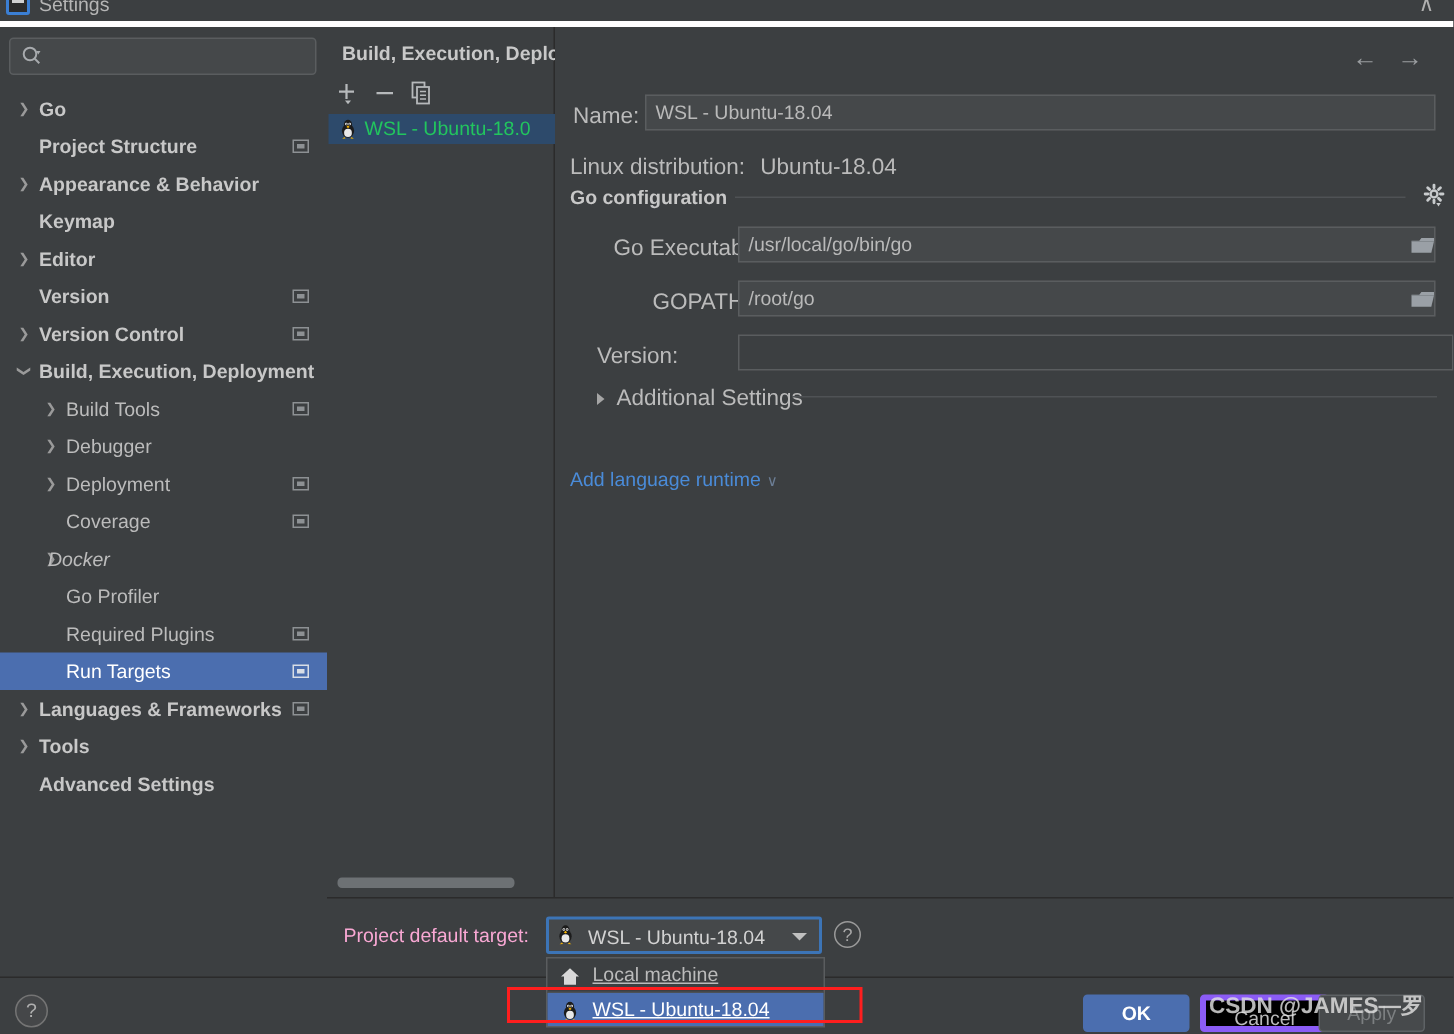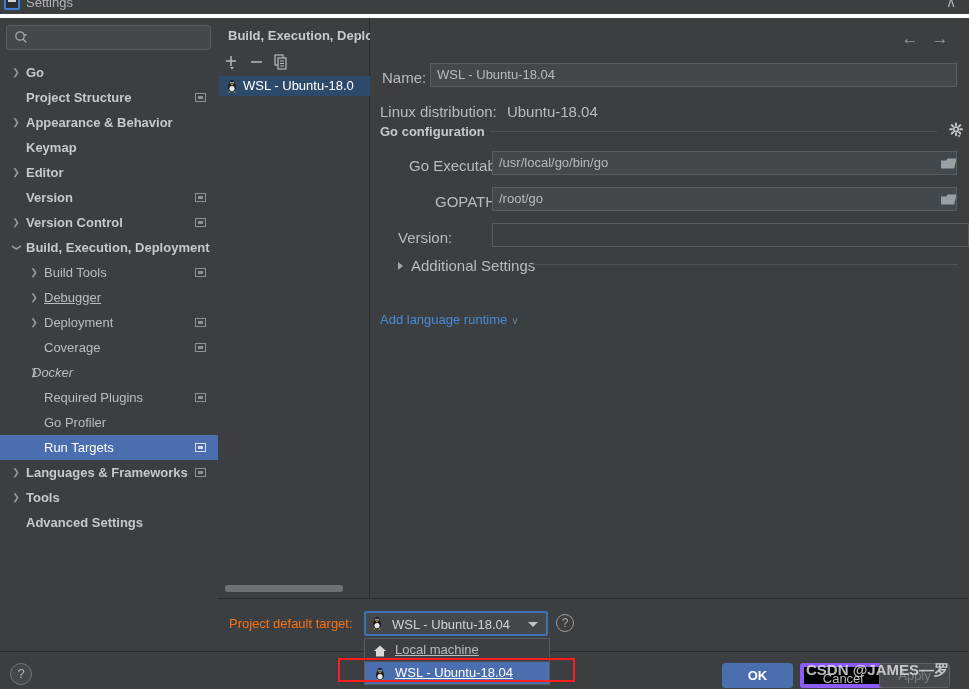--- a/index.html
+++ b/index.html
@@ -95,21 +95,21 @@
   }
   .tb-btn svg { display:block; }
 
   .target-list {
     position: absolute; left: 219px; top: 76px; width: 151px; height: 500px;
   }
   .target-item {
     position: relative; height: 20px; line-height: 20px; padding-left: 24px;
     font-size: 13px; color: #bbbbbb; white-space: nowrap; overflow: hidden;
   }
-  .target-item.selected { background: #2d4a6b; color: #ffffff; }
+  .target-item.selected { background: #2d4a6b; color: #22c55e; }
   .tux {
     position: absolute; left: 6px; top: 3px; width: 14px; height: 14px;
   }
 
   .hscroll-track {
     position: absolute; left: 219px; top: 583px; width: 150px; height: 10px;
   }
   .hscroll-thumb {
     position: absolute; left: 6px; top: 2px; width: 118px; height: 7px;
     background: #6d7174; border-radius: 3px;
@@ -165,21 +165,21 @@
   
   .bottom-sep {
     position: absolute; left: 218px; top: 598px; width: 751px; height: 1px;
     background: #2b2b2b;
   }
   .bottom-sep2 {
     position: absolute; left: 0; top: 651px; width: 969px; height: 1px;
     background: #2b2b2b;
   }
   .default-target-label {
-    position: absolute; left: 229px; top: 616px; font-size: 13px; color: #f97316;
+    position: absolute; left: 229px; top: 616px; font-size: 13px; color: #f9a8d4;
     white-space: nowrap;
   }
 
   .combo {
     position: absolute; left: 364px; top: 611px; width: 184px; height: 25px;
     background: #45484a; border: 2px solid #3c74b6; border-radius: 2px;
   }
   .combo-text {
     position: absolute; left: 26px; top: 2px; font-size: 13px; color: #d2d2d2;
     line-height: 19px; white-space: nowrap;
@@ -293,41 +293,41 @@
         <span class="arrow" style="left: 10px; transform: rotate(90deg);">❯</span>
         <span class="lbl" style="left: 26px;">Build, Execution, Deployment</span>
       </div>
       <div class="tree-row">
         <span class="arrow" style="left: 28px; transform: none;">❯</span>
         <span class="lbl" style="left: 44px;">Build Tools</span>
         <span class="proj-icon"></span>
       </div>
       <div class="tree-row">
         <span class="arrow" style="left: 28px; transform: none;">❯</span>
-        <span class="lbl" style="left: 44px; text-decoration: underline;">Debugger</span>
+        <span class="lbl" style="left: 44px;">Debugger</span>
       </div>
       <div class="tree-row">
         <span class="arrow" style="left: 28px; transform: none;">❯</span>
         <span class="lbl" style="left: 44px;">Deployment</span>
         <span class="proj-icon"></span>
       </div>
       <div class="tree-row">
         <span class="lbl" style="left: 44px;">Coverage</span>
         <span class="proj-icon"></span>
       </div>
       <div class="tree-row">
         <span class="arrow" style="left: 28px; transform: none;">❯</span>
         <span class="lbl" style="left: 32px; font-style: italic;">Docker</span>
       </div>
       <div class="tree-row">
+        <span class="lbl" style="left: 44px;">Go Profiler</span>
+      </div>
+      <div class="tree-row">
         <span class="lbl" style="left: 44px;">Required Plugins</span>
         <span class="proj-icon"></span>
-      </div>
-      <div class="tree-row">
-        <span class="lbl" style="left: 44px;">Go Profiler</span>
       </div>
       <div class="tree-row selected">
         <span class="lbl" style="left: 44px;">Run Targets</span>
         <span class="proj-icon"></span>
       </div>
       <div class="tree-row bold">
         <span class="arrow" style="left: 10px; transform: none;">❯</span>
         <span class="lbl" style="left: 26px;">Languages &amp; Frameworks</span>
         <span class="proj-icon"></span>
       </div>

